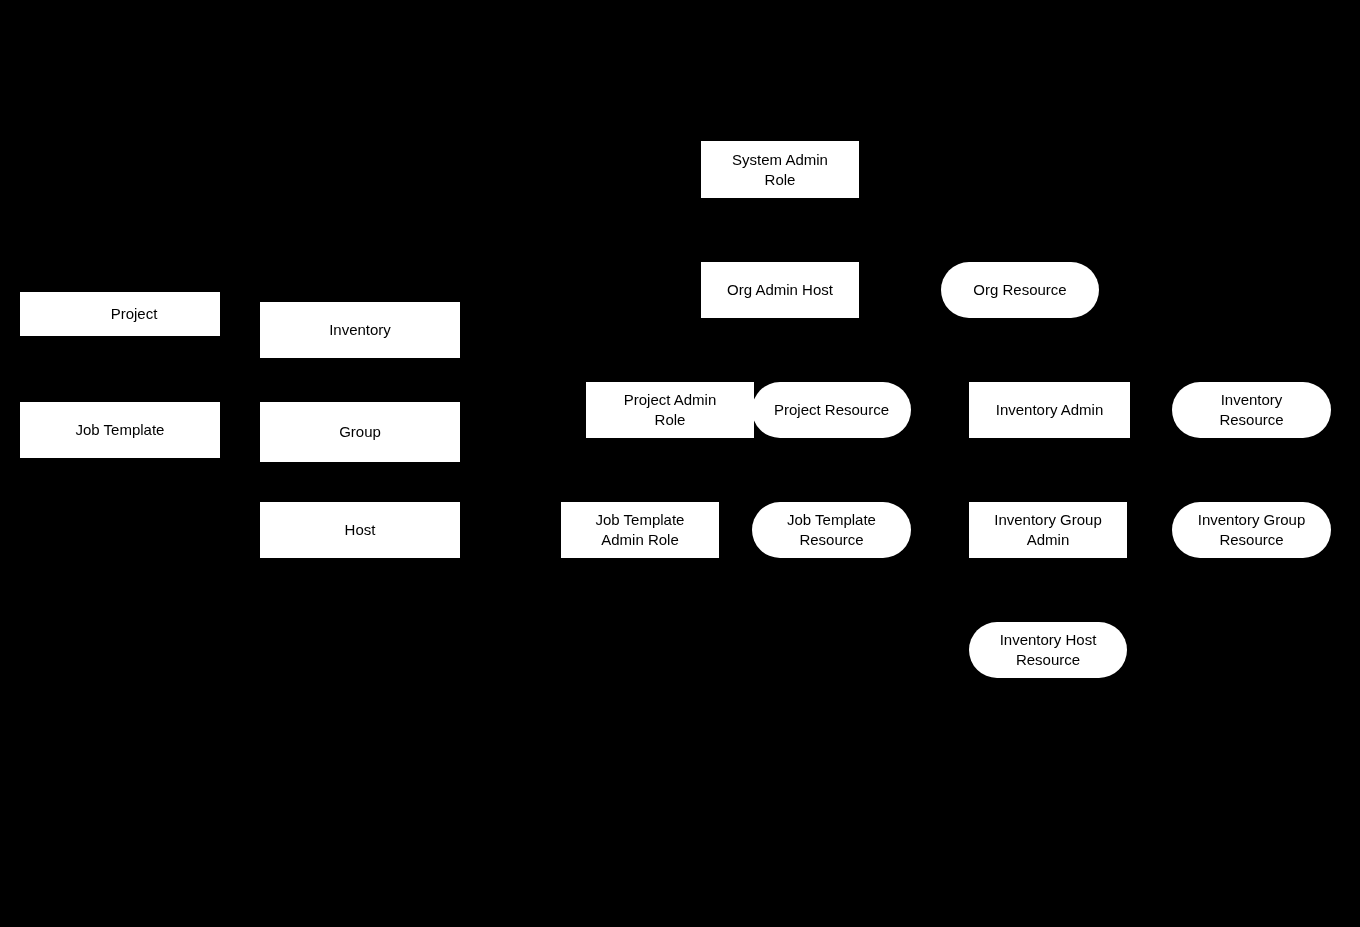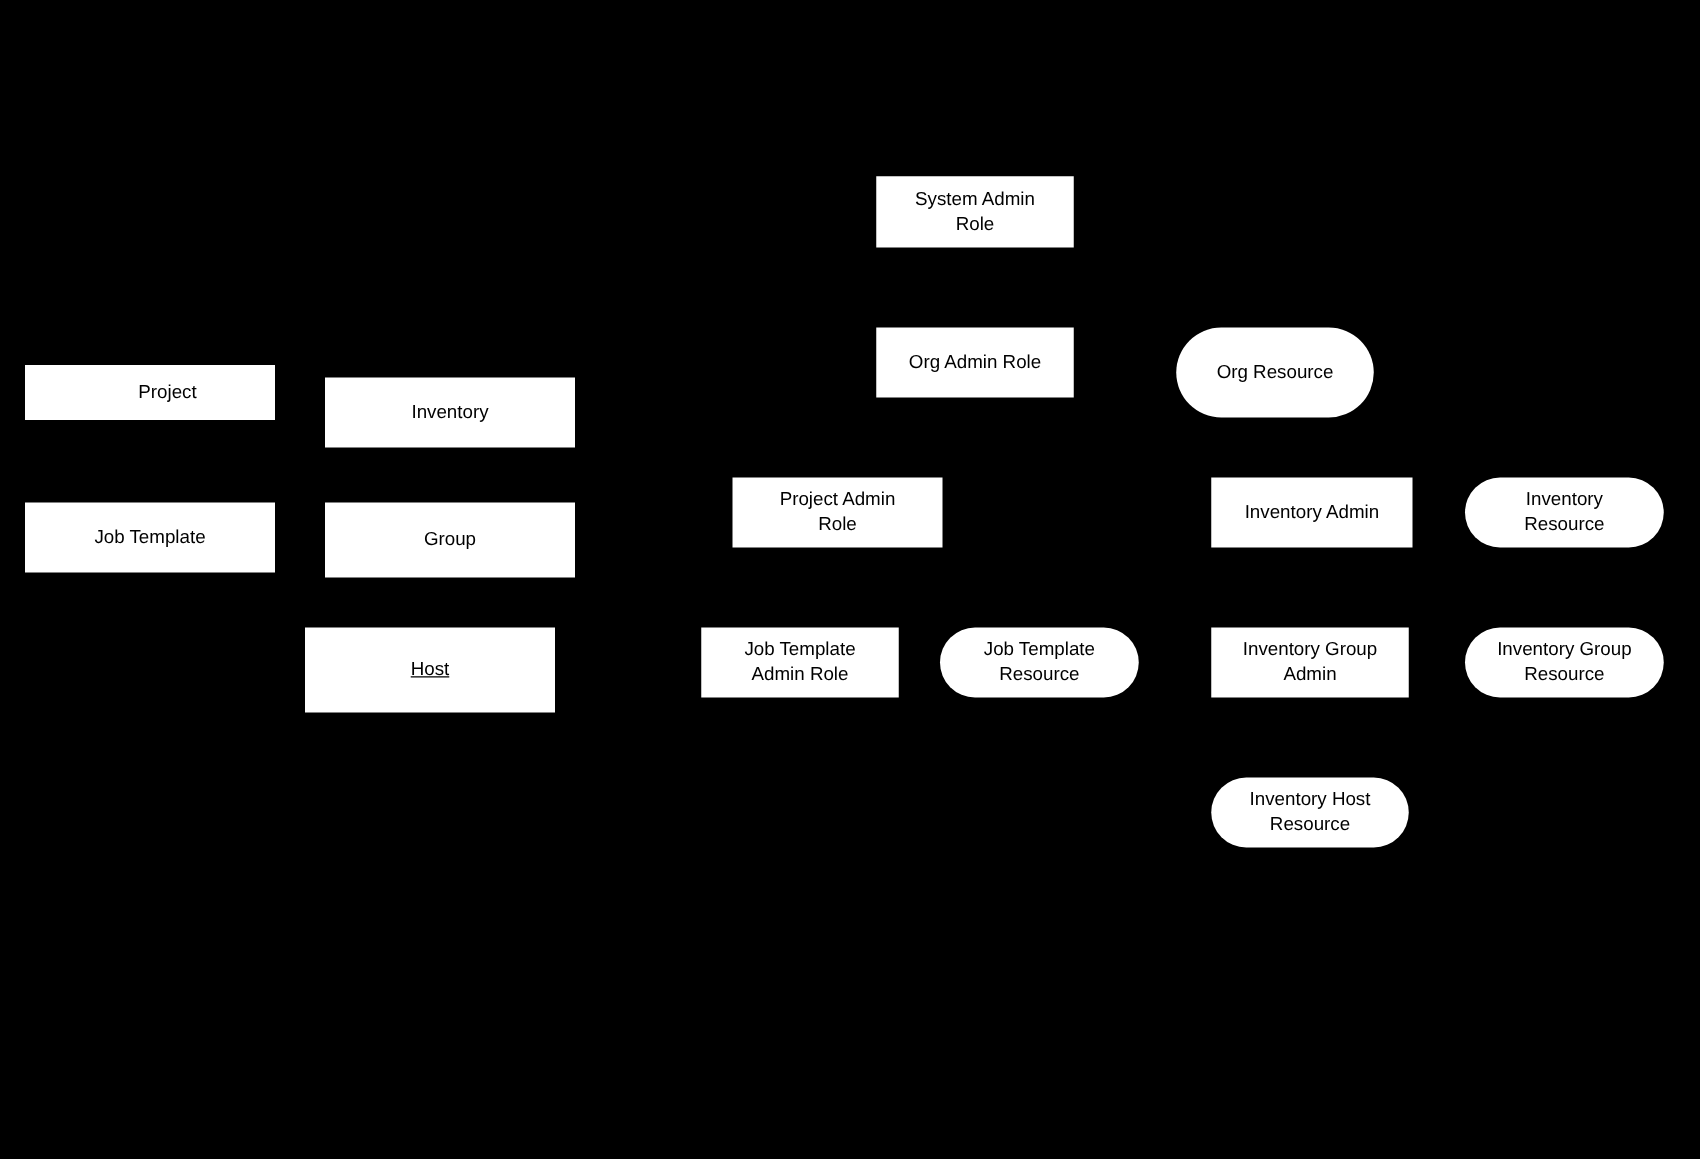--- a/index.html
+++ b/index.html
@@ -37,27 +37,28 @@
   }
 </style>
 </head>
 <body>
 
 <div id="canvas">
     <div class="node rect" style="left: 20px; top: 292px; width: 200px; height: 44px; padding-left: 36px;">Project</div>
     <div class="node rect" style="left: 260px; top: 302px; width: 200px; height: 56px;">Inventory</div>
     <div class="node rect" style="left: 20px; top: 402px; width: 200px; height: 56px;">Job Template</div>
     <div class="node rect" style="left: 260px; top: 402px; width: 200px; height: 60px;">Group</div>
-    <div class="node rect" style="left: 244px; top: 502px; width: 200px; height: 68px; text-decoration: underline;">Host</div>
+    <div class="node rect" style="left: 260px; top: 502px; width: 200px; height: 56px;">Host</div>
     <div class="node rect" style="left: 701px; top: 141px; width: 158px; height: 57px;">System Admin
 Role</div>
-    <div class="node rect" style="left: 701px; top: 262px; width: 158px; height: 56px;">Org Admin Role</div>
-    <div class="node pill" style="left: 941px; top: 262px; width: 158px; height: 72px; text-align: center;">Org Resource</div>
+    <div class="node rect" style="left: 701px; top: 262px; width: 158px; height: 56px;">Org Admin Host</div>
+    <div class="node pill" style="left: 941px; top: 262px; width: 158px; height: 56px; text-align: center;">Org Resource</div>
     <div class="node rect" style="left: 586px; top: 382px; width: 168px; height: 56px;">Project Admin
 Role</div>
+    <div class="node pill" style="left: 752px; top: 382px; width: 159px; height: 56px;">Project Resource</div>
     <div class="node rect" style="left: 969px; top: 382px; width: 161px; height: 56px;">Inventory Admin</div>
     <div class="node pill" style="left: 1172px; top: 382px; width: 159px; height: 56px;">Inventory
 Resource</div>
     <div class="node rect" style="left: 561px; top: 502px; width: 158px; height: 56px;">Job Template
 Admin Role</div>
     <div class="node pill" style="left: 752px; top: 502px; width: 159px; height: 56px;">Job Template
 Resource</div>
     <div class="node rect" style="left: 969px; top: 502px; width: 158px; height: 56px;">Inventory Group
 Admin</div>
     <div class="node pill" style="left: 1172px; top: 502px; width: 159px; height: 56px;">Inventory Group

